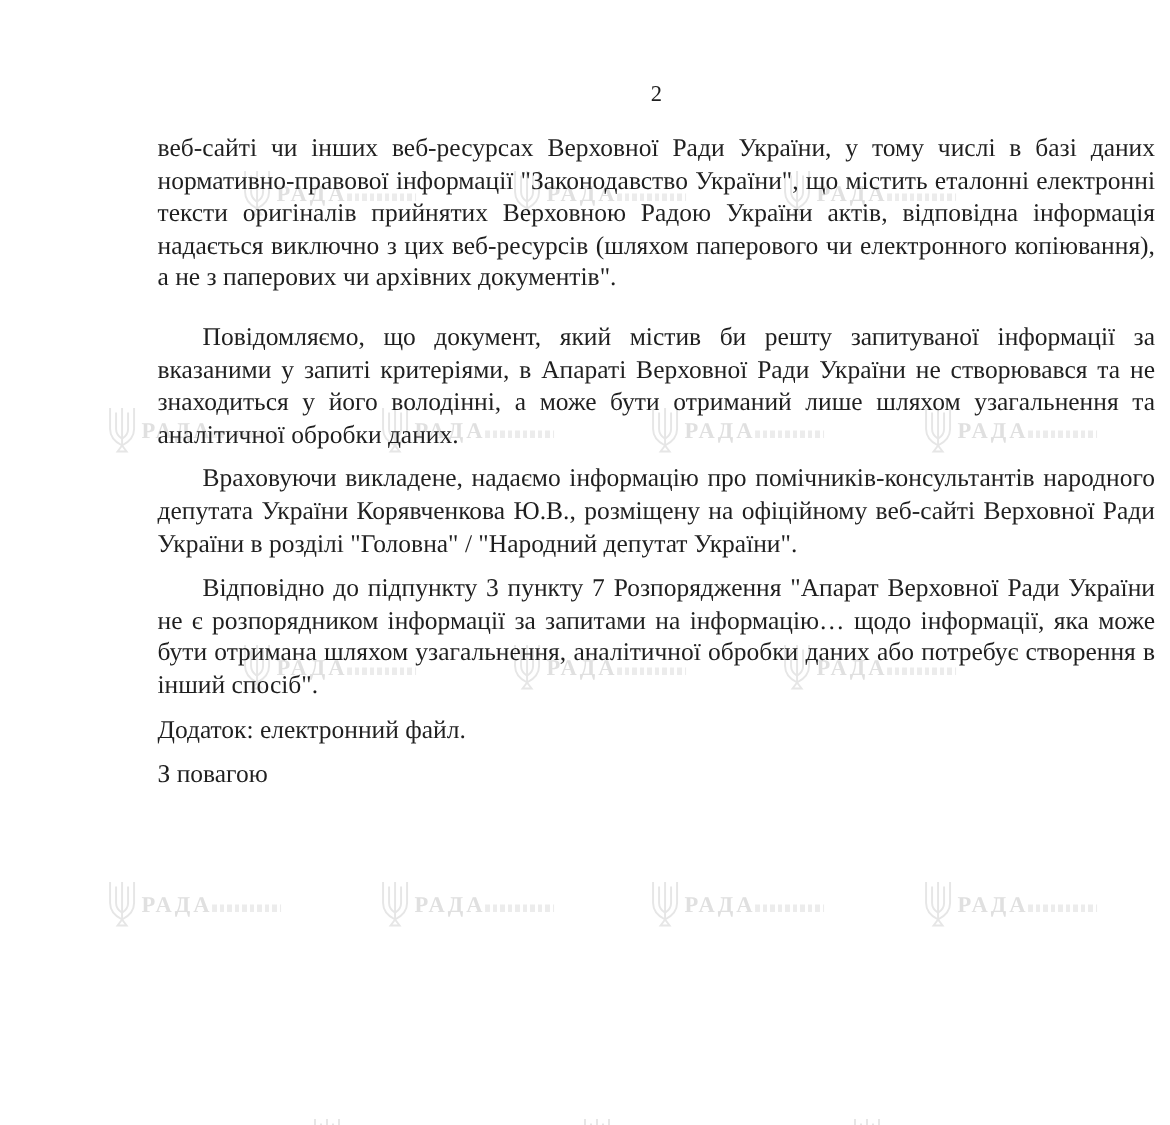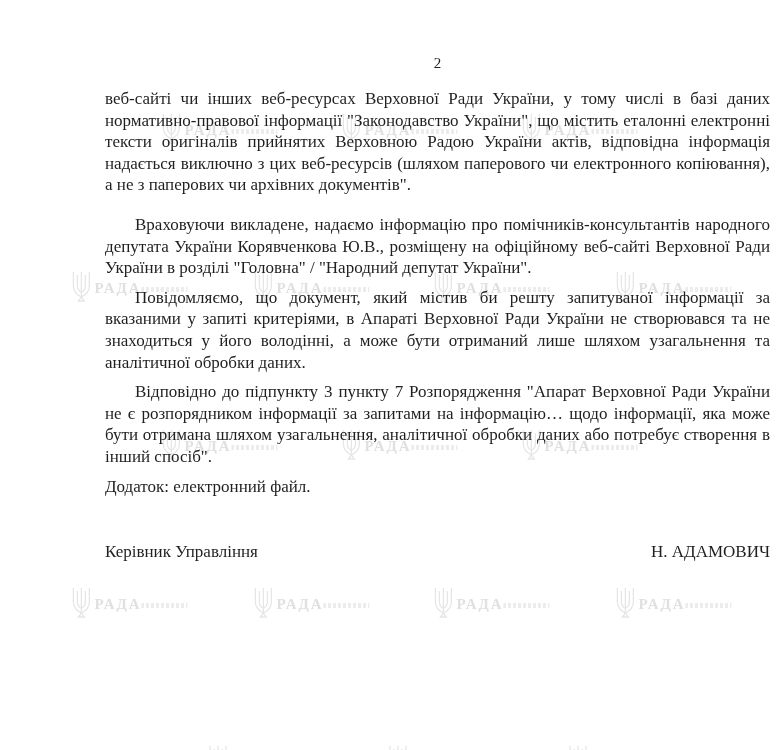--- a/index.html
+++ b/index.html
@@ -267,27 +267,24 @@
           </g>
         </svg>
       </div>
     </div>
 
   <div class="content">
     <div class="page-num">2</div>
 
     <div id="paragraphs">
         <p class="gap-lg">веб-сайті чи інших веб-ресурсах Верховної Ради України, у тому числі в базі даних нормативно-правової інформації "Законодавство України", що містить еталонні електронні тексти оригіналів прийнятих Верховною Радою України актів, відповідна інформація надається виключно з цих веб-ресурсів (шляхом паперового чи електронного копіювання), а не з паперових чи архівних документів".</p>
+        <p class="indent">Повідомляємо, що документ, який містив би решту запитуваної інформації за вказаними у запиті критеріями, в Апараті Верховної Ради України не створювався та не знаходиться у його володінні, а може бути отриманий лише шляхом узагальнення та аналітичної обробки даних.</p>
         <p class="indent">Враховуючи викладене, надаємо інформацію про помічників-консультантів народного депутата України Корявченкова Ю.В., розміщену на офіційному веб-сайті Верховної Ради України в розділі "Головна" / "Народний депутат України".</p>
-        <p class="indent">Повідомляємо, що документ, який містив би решту запитуваної інформації за вказаними у запиті критеріями, в Апараті Верховної Ради України не створювався та не знаходиться у його володінні, а може бути отриманий лише шляхом узагальнення та аналітичної обробки даних.</p>
         <p class="indent">Відповідно до підпункту 3 пункту 7 Розпорядження "Апарат Верховної Ради України не є розпорядником інформації за запитами на інформацію… щодо інформації, яка може бути отримана шляхом узагальнення, аналітичної обробки даних або потребує створення в інший спосіб".</p>
       </div>
 
     <p class="attachment">Додаток: електронний файл.</p>
 
-
-    <div class="sig-row">
-      <span>Керівник Управління</span>
-      <span>Н. АДАМОВИЧ</span>
-    </div>
+    <p class="closing">З повагою</p>
+
   </div>
 
 </div>
 
 </body></html>

